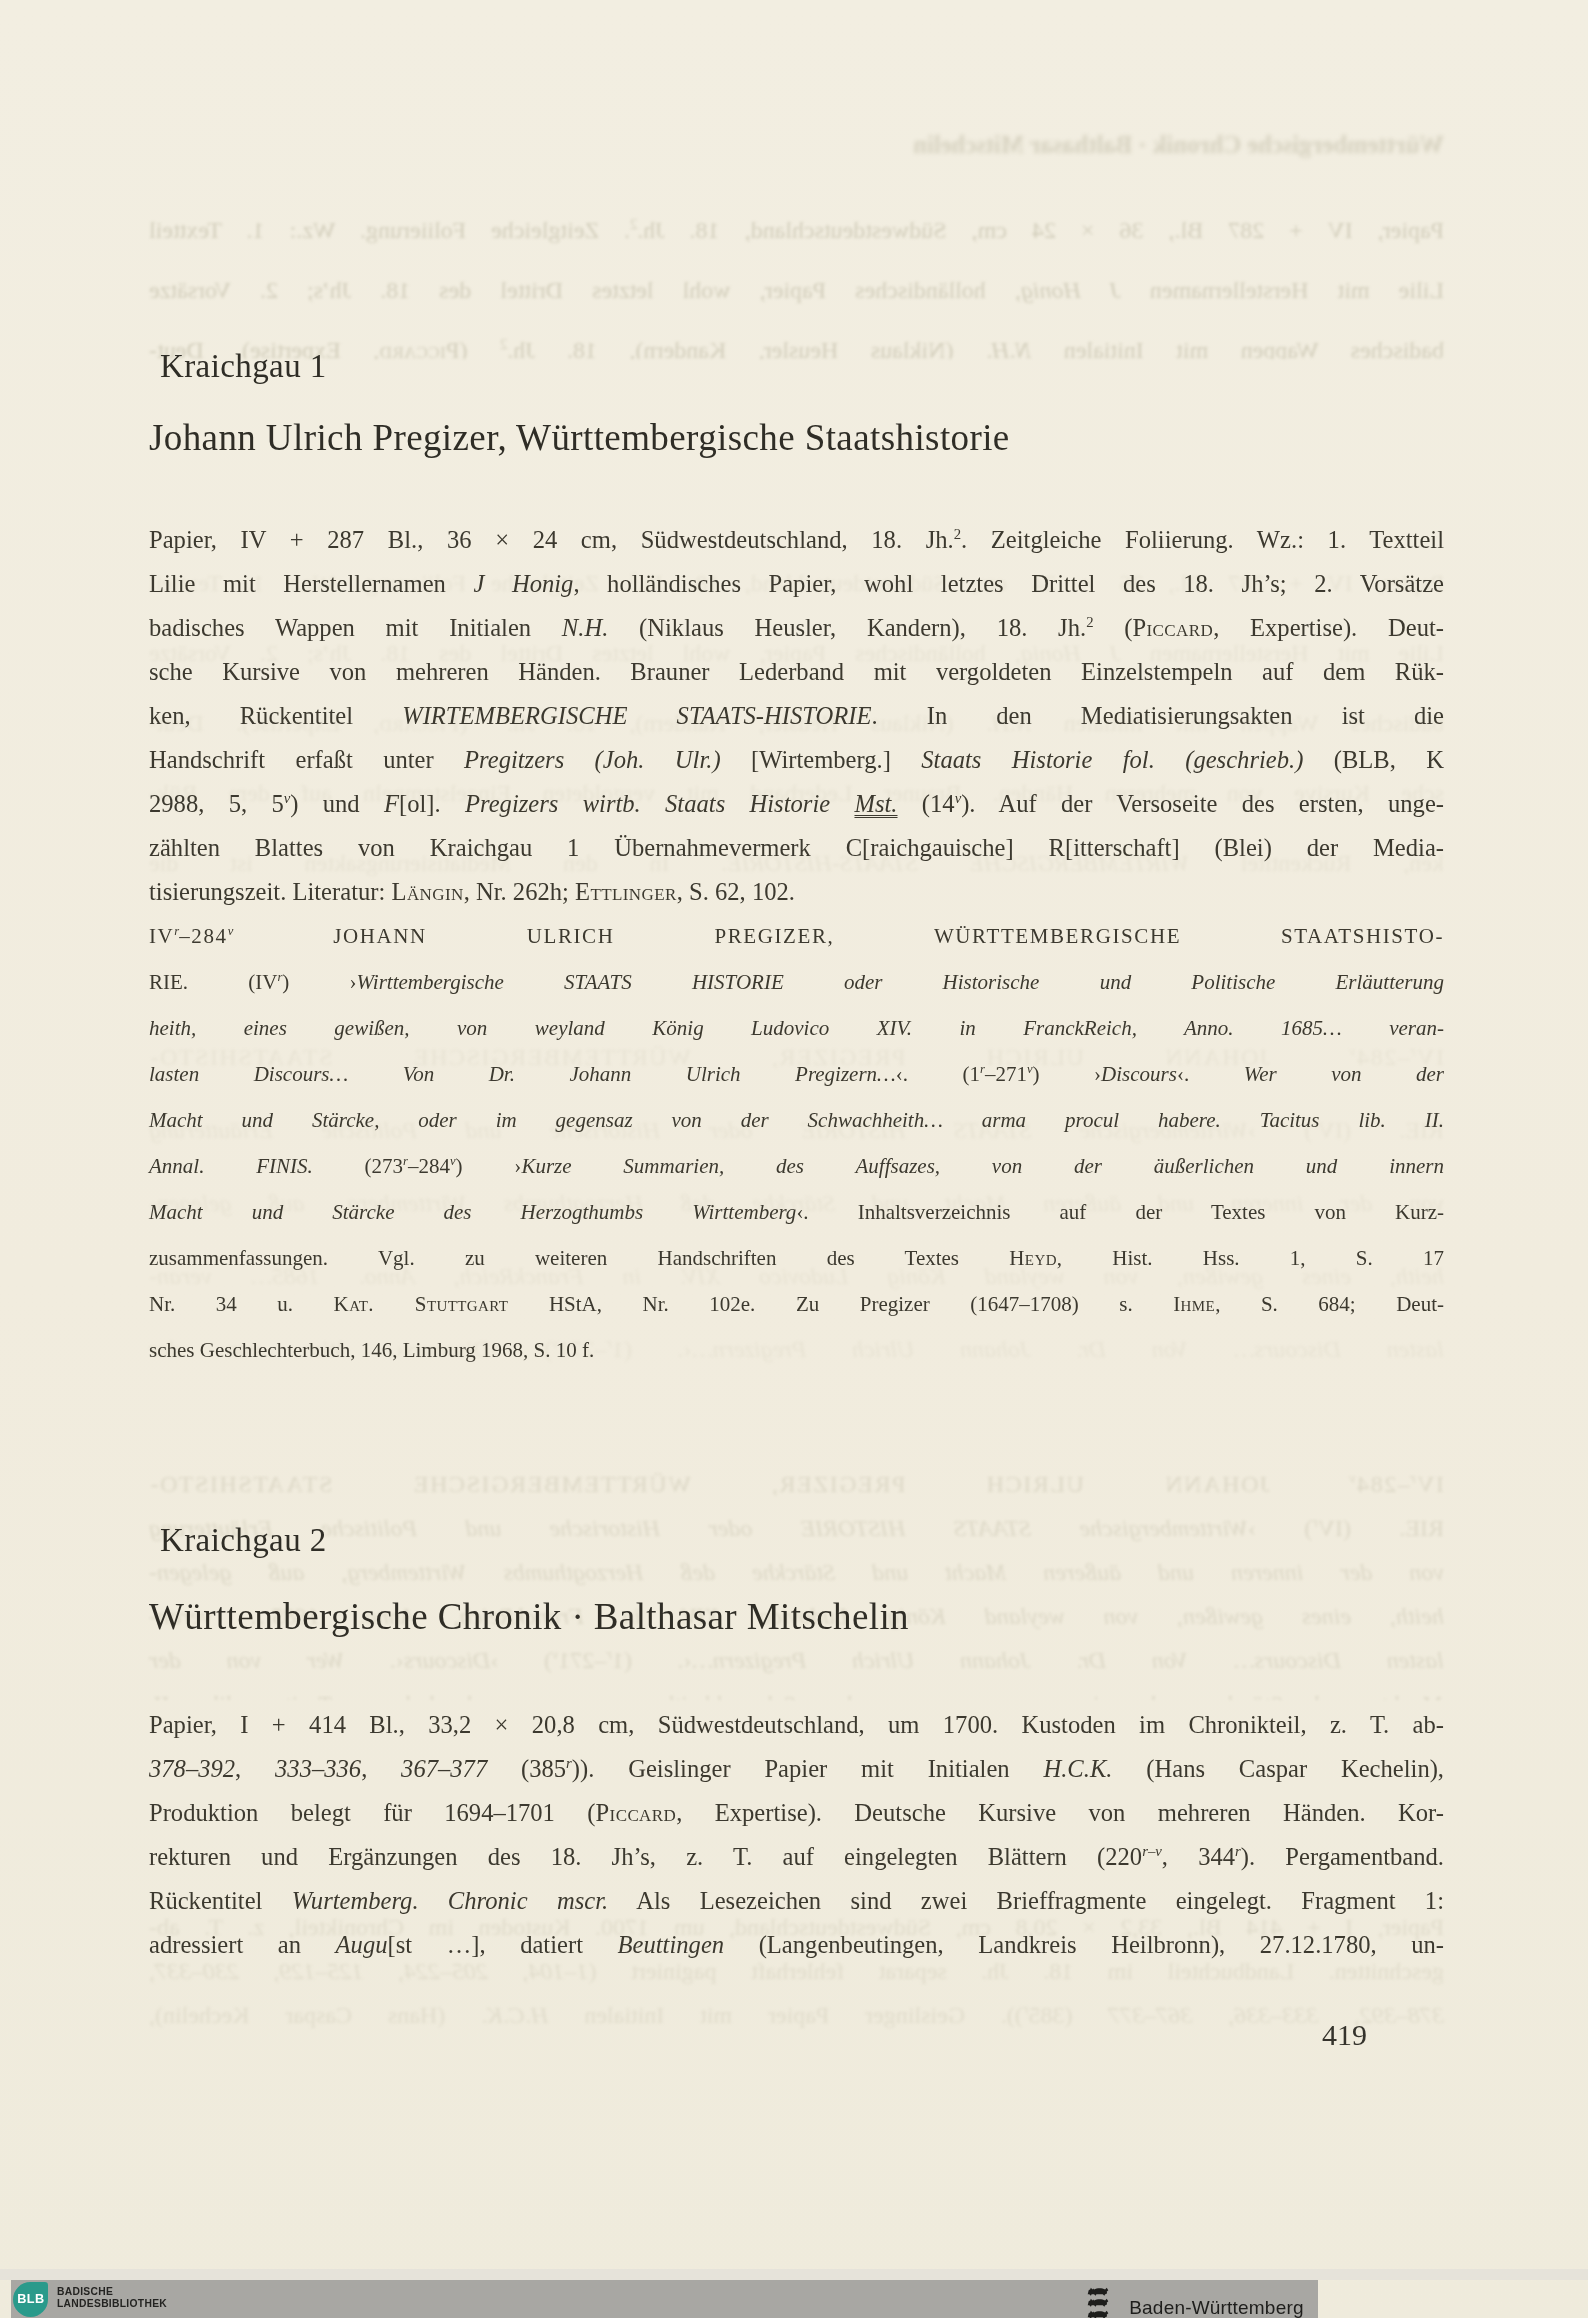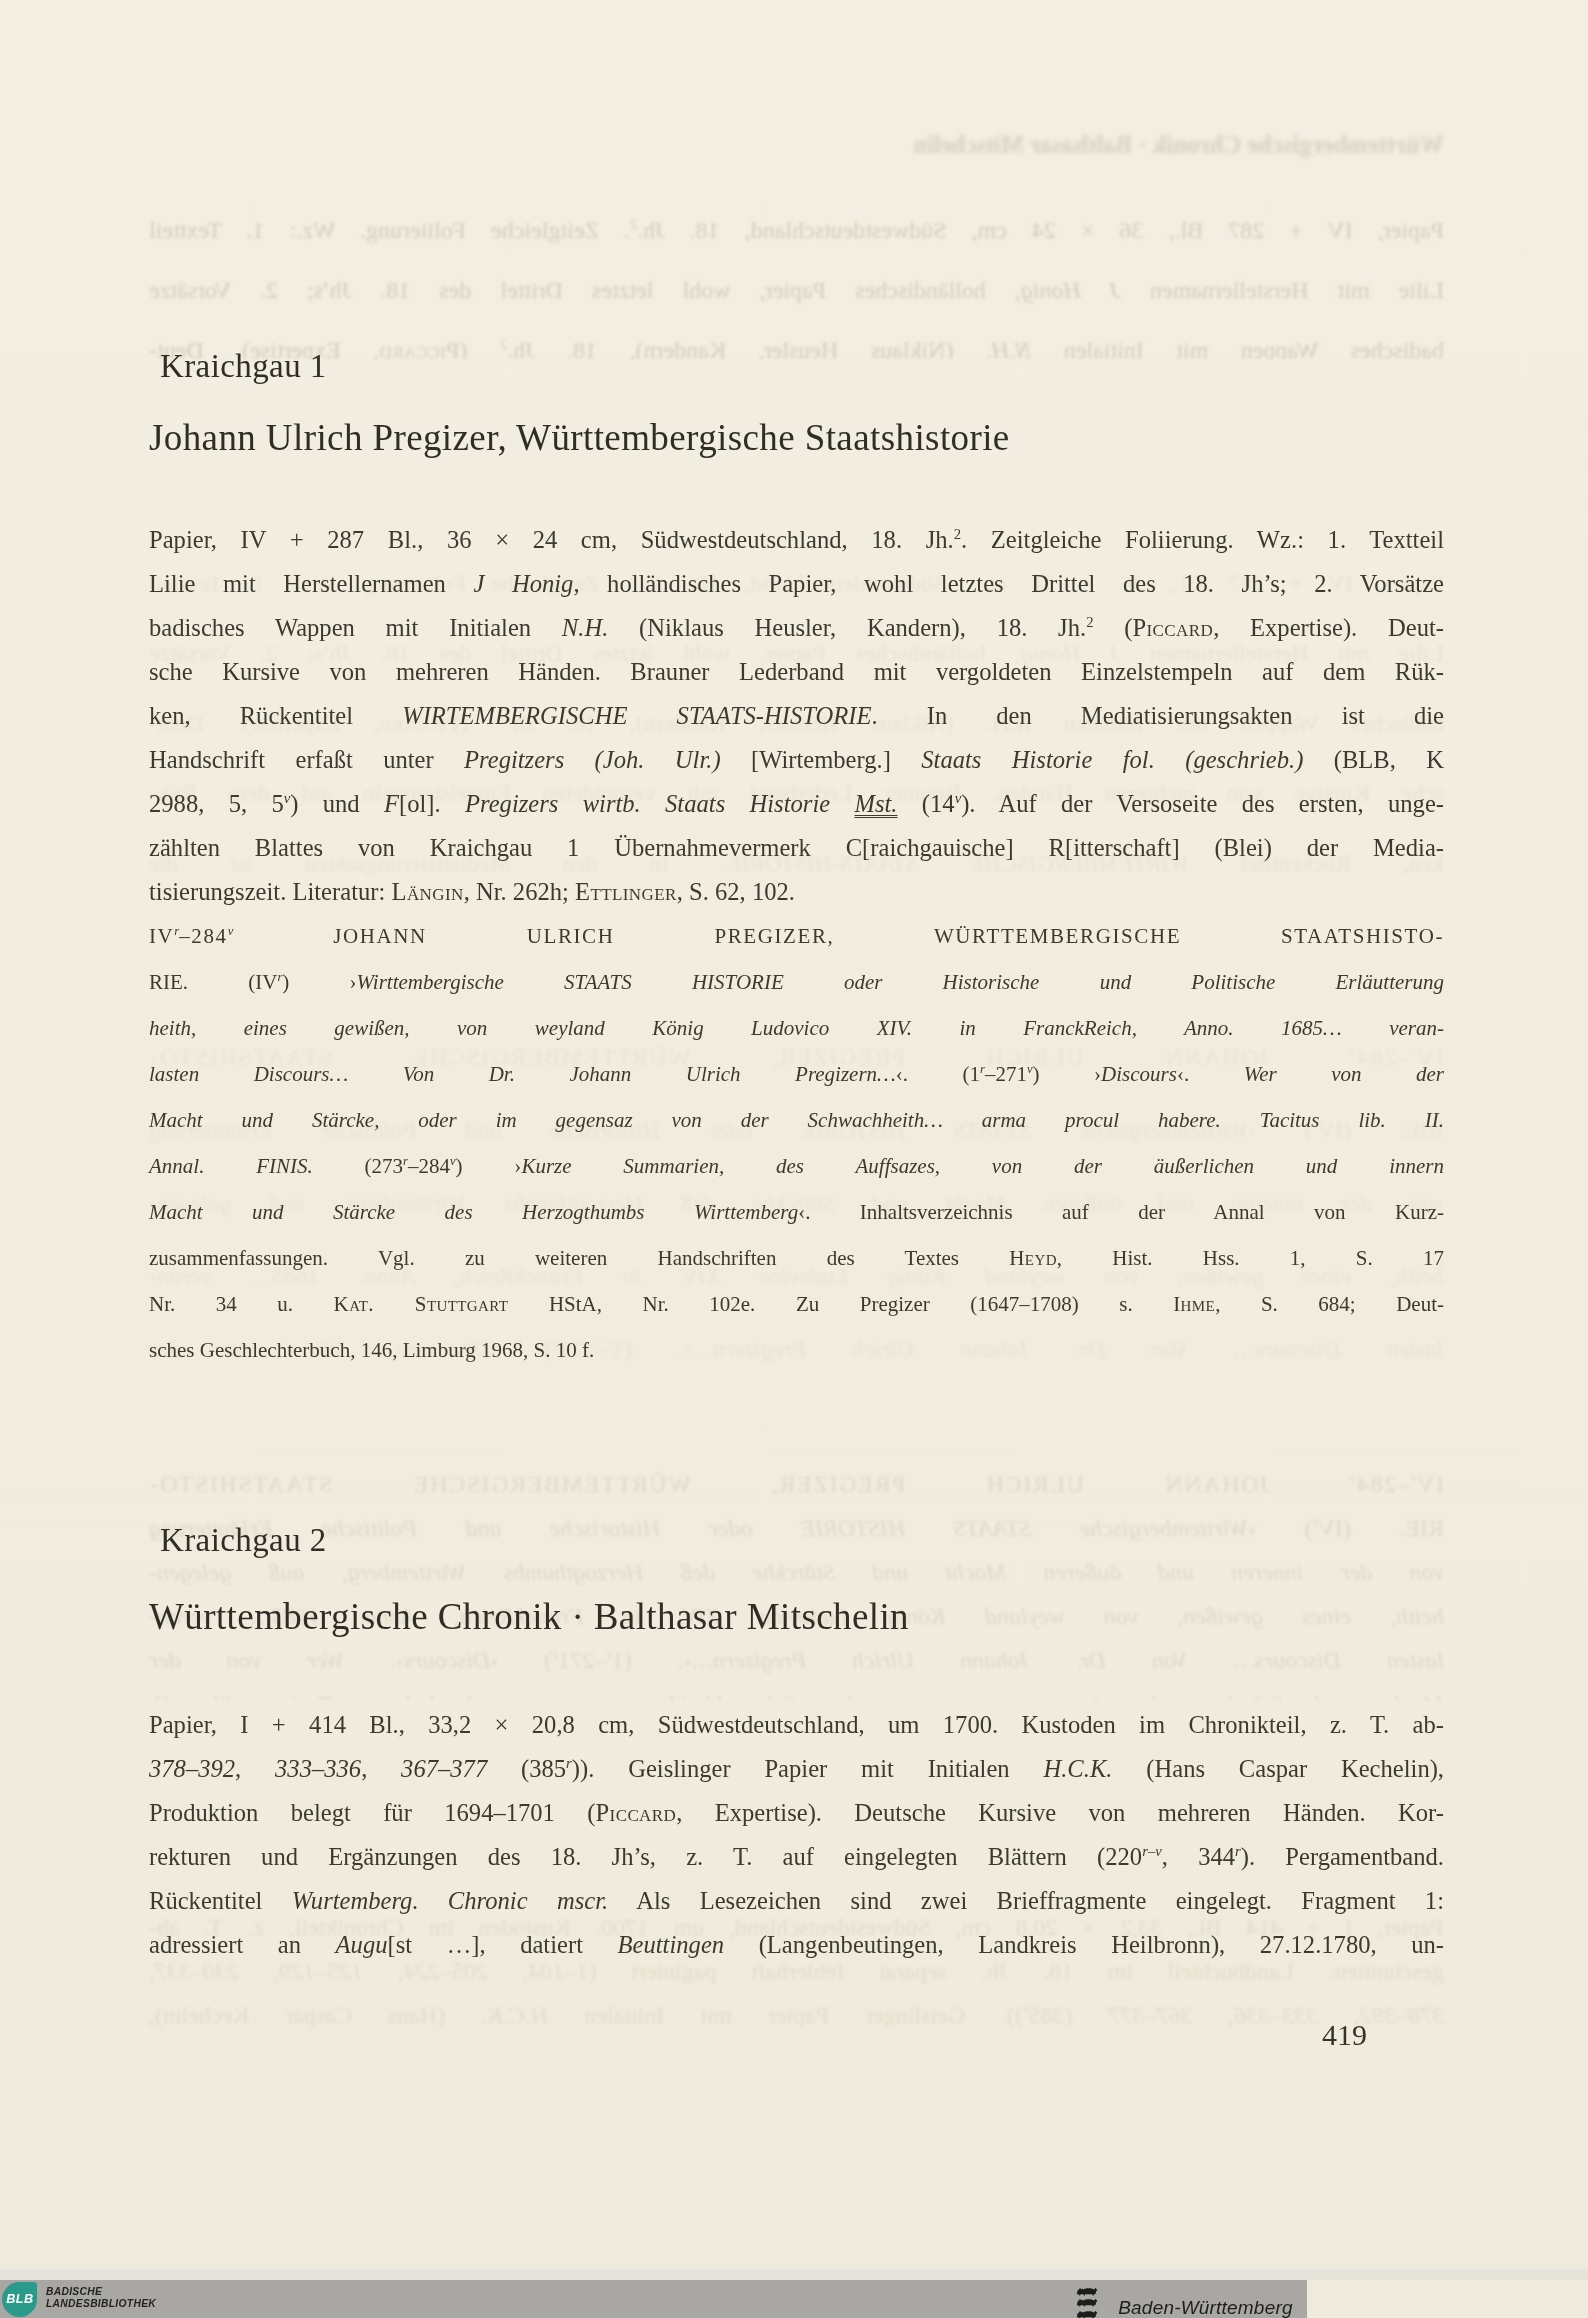--- a/index.html
+++ b/index.html
@@ -35,22 +35,22 @@
   .ghost .tline { text-align:justify; text-align-last:justify; }
   #ghost-head   { left:913px; width:531px; top:126px; height:41px; line-height:38px;
                   font-weight:bold; font-size:24.6px; opacity:.45; filter:blur(2.1px); }
   #ghost-top    { top:200px;  height:159px; line-height:60px; opacity:.50; }
   #ghost-mid1   { top:548px;  height:342px; line-height:70px; opacity:.16; }
   #ghost-mid2   { top:1021px; height:365px; line-height:73px; opacity:.15; }
   #ghost-k2     { top:1462px; height:238px; line-height:44px; opacity:.32; }
   #ghost-bottom { top:1905px; height:127px; line-height:44px; opacity:.25; }
   
   #edge-strip { position:absolute; left:0; top:2269px; width:1589px; height:11px; background:#e6e3da; z-index:3; }
-  #footer-bar { position:absolute; left:0; top:2280px; width:1307px; height:39px; z-index:4;
-                font-family:"Liberation Sans","DejaVu Sans",sans-serif;font-style:italic; }
+  #footer-bar { position:absolute; left:11px; top:2280px; width:1307px; height:39px; z-index:4;
+                font-family:"Liberation Sans","DejaVu Sans",sans-serif; }
   #blb-badge  { position:absolute; left:2.4px; top:1.6px; width:35px; height:35px;
                 border-radius:17.5px 3.2px 17.5px 17.5px; display:flex; align-items:center; justify-content:center; }
   #blb-badge-label { color:#ffffff; font-weight:bold; font-size:12.7px; letter-spacing:0.4px; }
   #library-name { position:absolute; left:46px; top:5.6px; color:#242422; font-weight:bold;
                   font-size:10.3px; line-height:12.7px; letter-spacing:0.3px; }
   #state-group { position:absolute; right:14.3px; top:0; height:39px; display:flex; align-items:flex-end; gap:19px; }
   #state-lions { display:flex; flex-direction:column; gap:1.6px; margin-top:1.6px; }
   #state-name  { color:#1e1e1c; font-size:19px; letter-spacing:0.2px; }
 </style>
 </head>
@@ -105,21 +105,21 @@
       <div class="tline"><span>zählten Blattes von Kraichgau 1 Übernahmevermerk C[raichgauische] R[itterschaft] (Blei) der Media-</span></div>
       <div class="tline tline-last"><span>tisierungszeit. Literatur: </span><span class="sc">Längin</span><span>, Nr. 262h; </span><span class="sc">Ettlinger</span><span>, S. 62, 102.</span></div>
     </div>
   <div class="textblock" id="para2">
       <div class="tline"><span class="caps">IV</span><sup class="it">r</sup><span class="caps">–284</span><sup class="it">v</sup><span class="caps"> JOHANN ULRICH PREGIZER, WÜRTTEMBERGISCHE STAATSHISTO-</span></div>
       <div class="tline"><span>RIE. (IV</span><sup class="it">r</sup><span>) ›</span><span class="it">Wirttembergische STAATS HISTORIE oder Historische und Politische Erläutterung</span></div>
       <div class="tline"><span class="it">heith, eines gewißen, von weyland König Ludovico XIV. in FranckReich, Anno. 1685… veran-</span></div>
       <div class="tline"><span class="it">lasten Discours… Von Dr. Johann Ulrich Pregizern…</span><span>‹. (1</span><sup class="it">r</sup><span>–271</span><sup class="it">v</sup><span>) ›</span><span class="it">Discours</span><span>‹. </span><span class="it">Wer von der</span></div>
       <div class="tline"><span class="it">Macht und Stärcke, oder im gegensaz von der Schwachheith… arma procul habere. Tacitus lib. II.</span></div>
       <div class="tline"><span class="it">Annal. FINIS.</span><span> (273</span><sup class="it">r</sup><span>–284</span><sup class="it">v</sup><span>) ›</span><span class="it">Kurze Summarien, des Auffsazes, von der äußerlichen und innern</span></div>
-      <div class="tline"><span class="it">Macht und Stärcke des Herzogthumbs Wirttemberg</span><span>‹. Inhaltsverzeichnis auf der Annal von Kurz-</span></div>
+      <div class="tline"><span class="it">Macht und Stärcke des Herzogthumbs Wirttemberg</span><span>‹. Inhaltsverzeichnis auf der Textes von Kurz-</span></div>
       <div class="tline"><span>zusammenfassungen. Vgl. zu weiteren Handschriften des Textes </span><span class="sc">Heyd</span><span>, Hist. Hss. 1, S. 17</span></div>
       <div class="tline"><span>Nr. 34 u. </span><span class="sc">Kat. Stuttgart</span><span> HStA, Nr. 102e. Zu Pregizer (1647–1708) s. </span><span class="sc">Ihme</span><span>, S. 684; Deut-</span></div>
       <div class="tline tline-last"><span>sches Geschlechterbuch, 146, Limburg 1968, S. 10 f.</span></div>
     </div>
 
   <div class="heading" id="heading2">Kraichgau 2</div>
   <div class="title" id="title2">Württembergische Chronik · Balthasar Mitschelin</div>
   <div class="textblock" id="para3">
       <div class="tline"><span>Papier, I + 414 Bl., 33,2 × 20,8 cm, Südwestdeutschland, um 1700. Kustoden im Chronikteil, z. T. ab-</span></div>
       <div class="tline"><span class="it">378–392</span><span>, </span><span class="it">333–336</span><span>, </span><span class="it">367–377</span><span> (385</span><sup class="it">r</sup><span>)). Geislinger Papier mit Initialen </span><span class="it">H.C.K.</span><span> (Hans Caspar Kechelin),</span></div>

